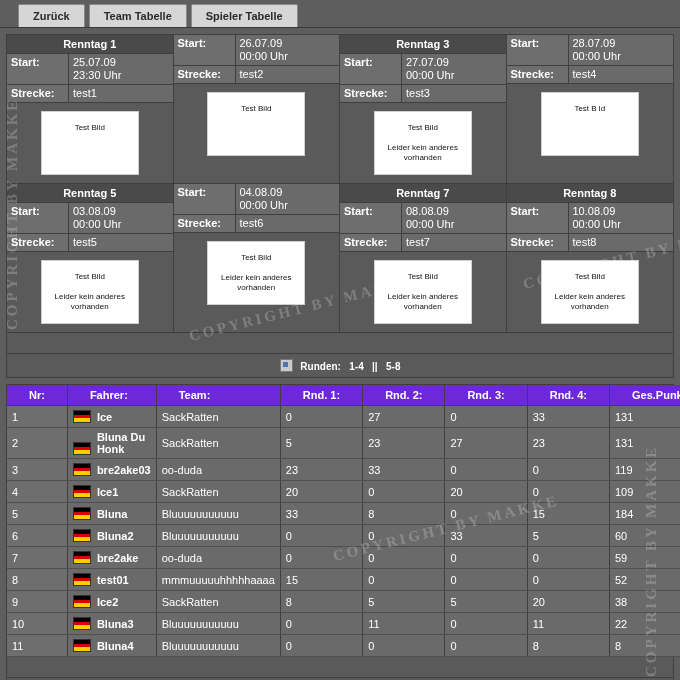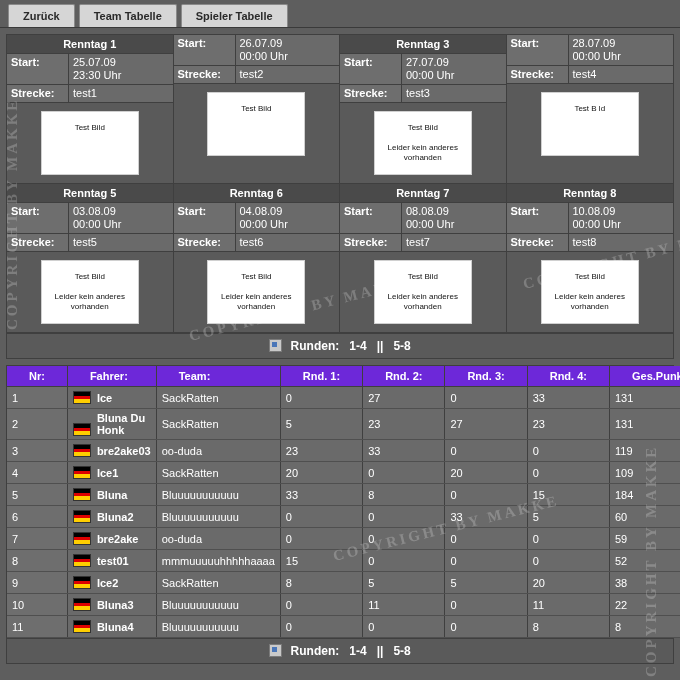--- a/index.html
+++ b/index.html
@@ -24,21 +24,21 @@
     background: #5e5e5e;
     box-sizing: border-box;
     padding: 0;
   }
   
   .tabbar {
     height: 28px;
     background: #5e5e5e;
     display: flex;
     align-items: flex-end;
-    padding: 4px 6px 0 8px;
+    padding: 4px 6px 0 18px;
     box-sizing: border-box;
     border-bottom: 1px solid #3a3a3a;
   }
   .tab {
     background: #d6d6d6;
     color: #2a2a2a;
     font-size: 11px;
     font-weight: bold;
     padding: 4px 14px 4px 14px;
     margin-right: 4px;
@@ -125,23 +125,24 @@
     margin-top: 10px;
     font-size: 8px;
     line-height: 10px;
   }
   
   .runden-bar {
     background: #5a5a5a;
     text-align: center;
     padding: 5px 0;
     font-weight: bold;
-    font-size: 12px;
+    font-size: 10px;
     color: #ffffff;
     border-top: 1px solid #3f3f3f;
+    margin-top: 20px;
   }
   .runden-bar .ico {
     display: inline-block;
     width: 11px;
     height: 11px;
     background: #c9c9c9;
     border: 1px solid #7a7a7a;
     vertical-align: -2px;
     margin-right: 5px;
     position: relative;
@@ -321,21 +322,20 @@
         </div>
         <div class="race-img-wrap">
           <div class="race-img">
             <div>Test Bild</div>
             <div class="sub">Leider kein anderes vorhanden</div>
           </div>
         </div>
       </div>
 
       <div class="race-cell">
-        <div class="race-title">Renntag 6</div>
         <div class="race-line">
           <div class="race-label">Start:</div>
           <div class="race-value">04.08.09
 00:00 Uhr</div>
         </div>
         <div class="race-line race-strecke">
           <div class="race-label">Strecke:</div>
           <div class="race-value">test6</div>
         </div>
         <div class="race-img-wrap">

